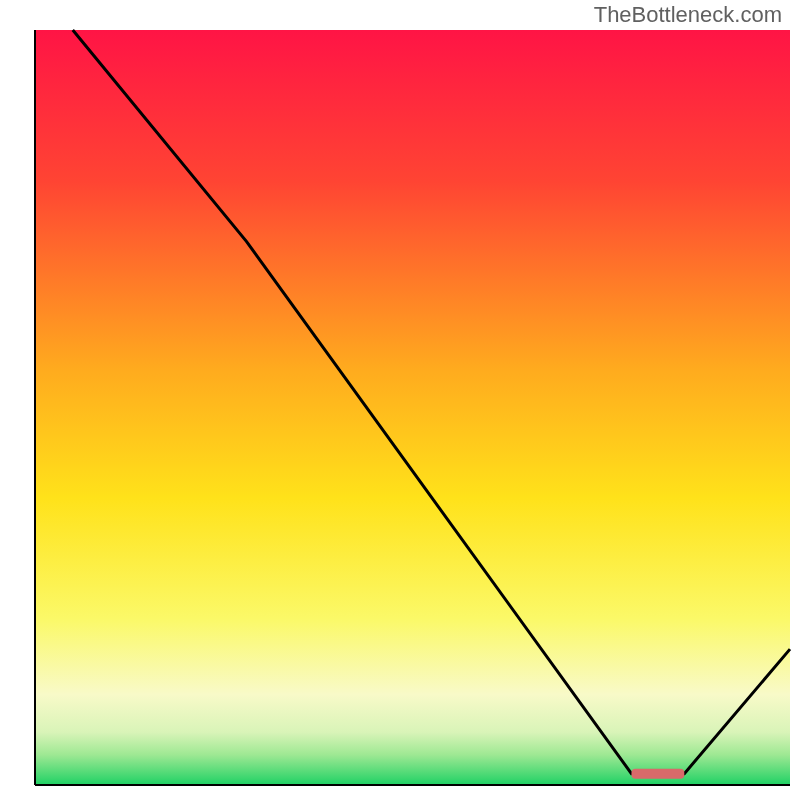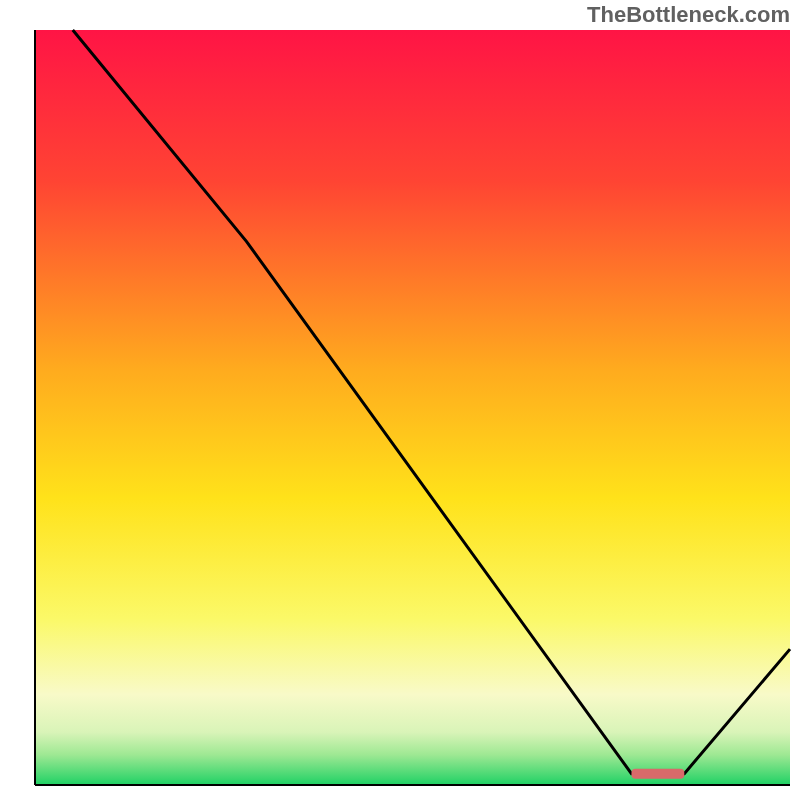--- a/index.html
+++ b/index.html
@@ -1,17 +1,17 @@
 <!DOCTYPE html>
 <html><head>
 <meta charset="utf-8">
 <style>
   body { margin: 0; padding: 0; }
   .chart-container { position: relative; width: 800px; height: 800px; }
-  .watermark { position: absolute; top: 2px; right: 10px; font-family: Arial, sans-serif; font-size: 22px; color: #606060; font-weight: bold; z-index: 10; }
+  .watermark { position: absolute; top: 2px; right: 18px; font-family: Arial, sans-serif; font-size: 22px; color: #606060; font-weight: normal; z-index: 10; }
   svg { display: block; }
 </style>
 </head>
 <body>
 
 <div class="chart-container">
   <div class="watermark">TheBottleneck.com</div>
   <svg id="chart-svg" width="800" height="800">
     <defs>
       <linearGradient id="heat" x1="0" y1="0" x2="0" y2="1">

